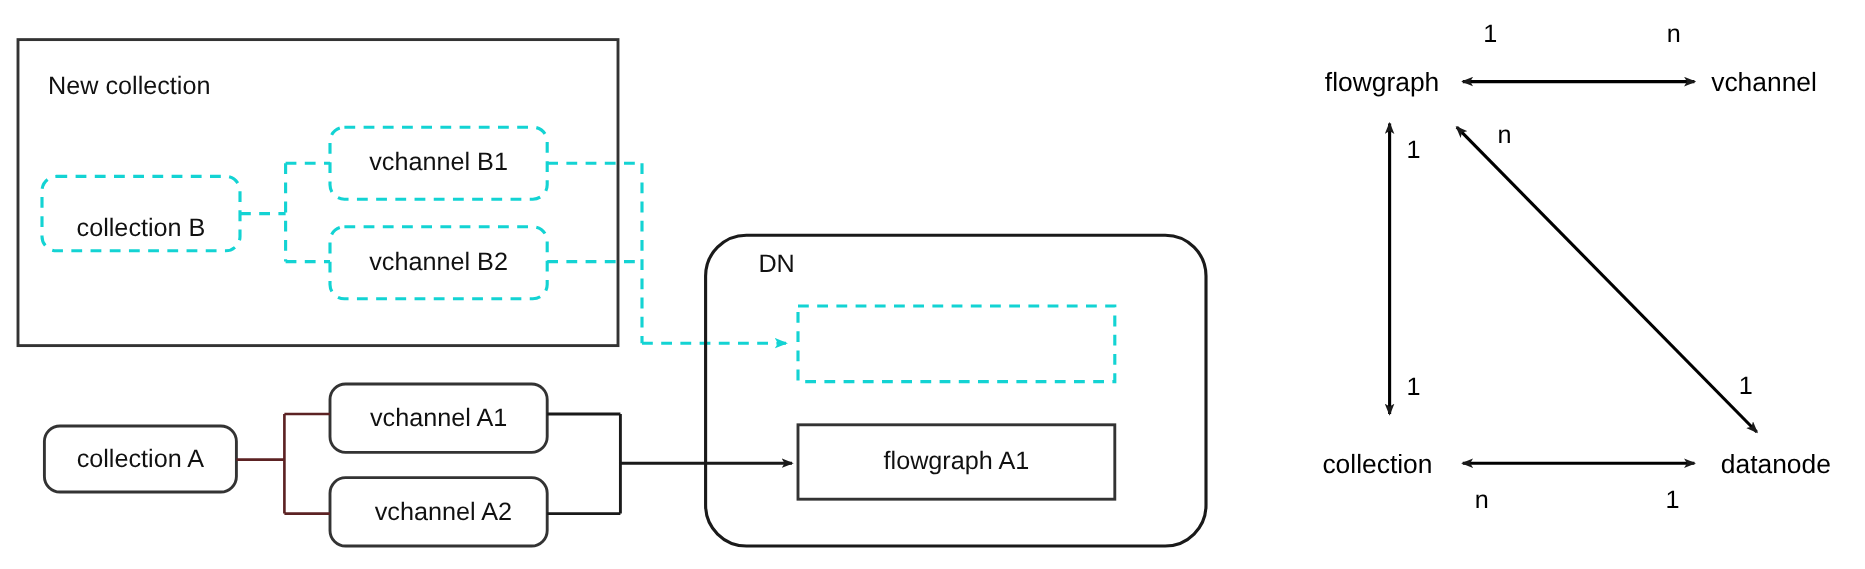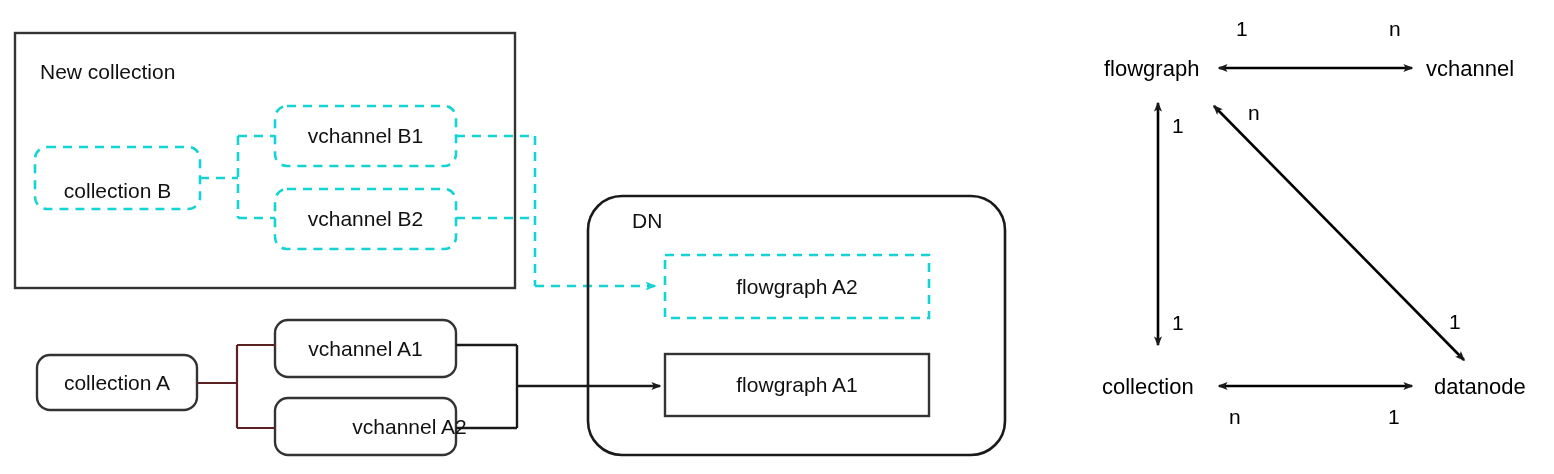--- a/index.html
+++ b/index.html
@@ -117,27 +117,26 @@
   <div class="corner-label" style="left:40px; top:60px;">New collection</div>
 
   <div class="corner-label" style="left:632px; top:209px;">DN</div>
 
   <div class="node-label" style="left:35px; top:160px; width:165px; height:62px;">collection B</div>
 
   <div class="node-label" style="left:275px; top:106px; width:181px; height:60px;">vchannel B1</div>
 
   <div class="node-label" style="left:275px; top:189px; width:181px; height:60px;">vchannel B2</div>
 
-  <div class="node-label" style="left:665px; top:255px; width:264px; height:63px;">flowgraph A2</div>
 
   <div class="node-label" style="left:37px; top:355px; width:160px; height:55px;">collection A</div>
 
   <div class="node-label" style="left:275px; top:320px; width:181px; height:57px;">vchannel A1</div>
 
-  <div class="node-label" style="left:275px; top:398px; width:189px; height:57px;padding-left:40px;">vchannel A2</div>
+  <div class="node-label" style="left:275px; top:398px; width:189px; height:57px;">vchannel A2</div>
 
   <div class="node-label" style="left:665px; top:354px; width:264px; height:62px;">flowgraph A1</div>
 
   <div class="er-label" style="left:1104px; top:56px;">flowgraph</div>
 
   <div class="er-label" style="left:1426px; top:56px;">vchannel</div>
 
   <div class="er-label" style="left:1102px; top:374px;">collection</div>
 
   <div class="er-label" style="left:1434px; top:374px;">datanode</div>

